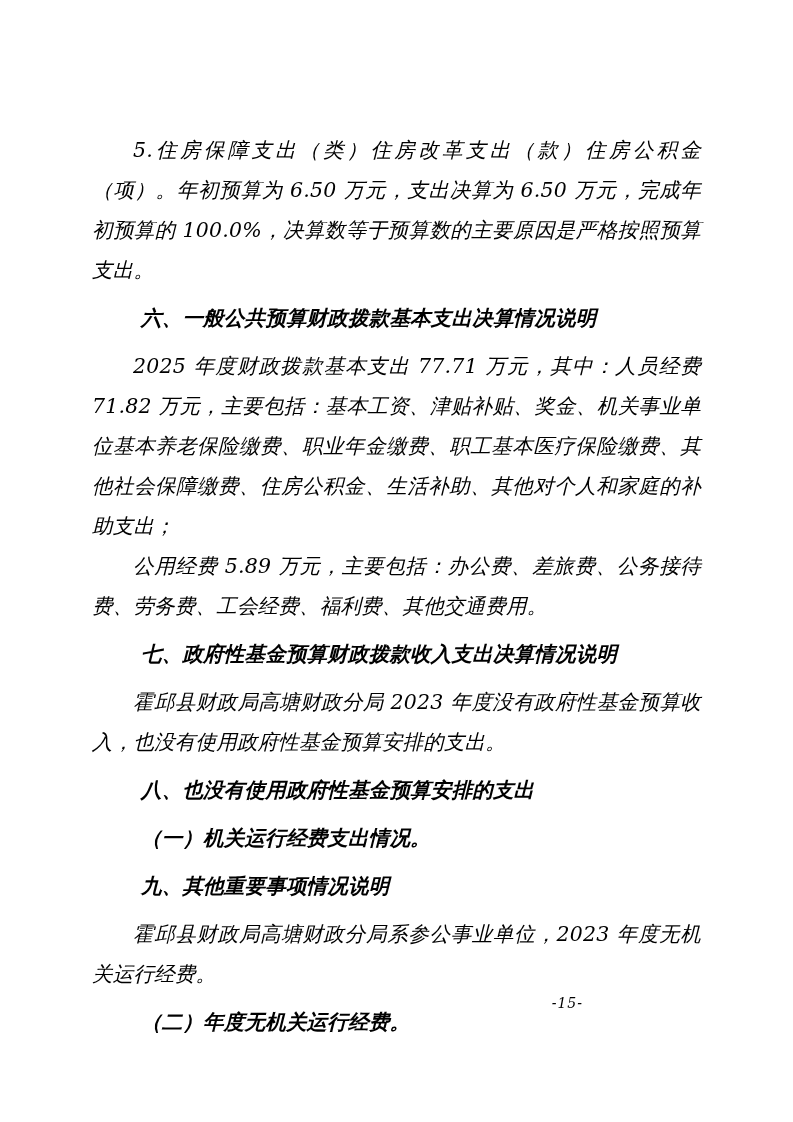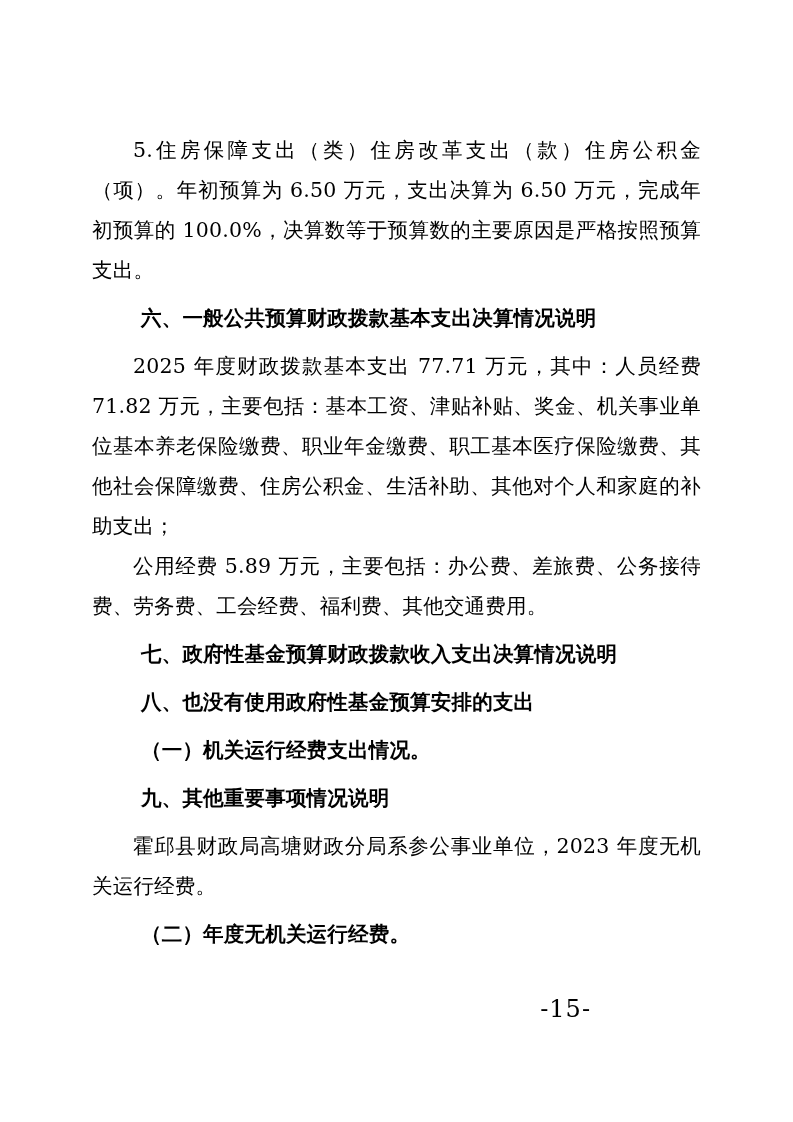--- a/index.html
+++ b/index.html
@@ -16,20 +16,21 @@
     overflow: hidden;
   }
   .page {
     position: absolute;
     left: 0;
     top: 0;
     width: 683px;
     height: 1122px;
     box-sizing: border-box;
     padding: 130px 117px 40px 92px;
+    font-style: italic;
   }
   .doc-body {
     width: 609px;
   }
   p.para {
     margin: 0;
     font-size: 20.5px;
     line-height: 40px;
     text-align: justify;
     text-justify: inter-ideograph;
@@ -42,43 +43,44 @@
     margin: 8px;
     font-size: 20.5px;
     line-height: 40px;
     text-indent: 2em;
     font-family: "DejaVu Sans", "Liberation Sans", sans-serif;
     font-weight: bold;
     letter-spacing: 0.2px;
   }
   .page-number {
     position: absolute;
-    right: 92px;
+    right: 100px;
     top: 995px;
-    font-size: 24px;
+    font-size: 14px;
     font-family: "DejaVu Serif", "Liberation Serif", serif;
     letter-spacing: 1px;
   }
 </style>
 </head>
 <body>
 
 <div class="page">
   <div class="doc-body">
 
     <p class="para indent">5.住房保障支出（类）住房改革支出（款）住房公积金（项）。年初预算为 6.50 万元，支出决算为 6.50 万元，完成年初预算的 100.0%，决算数等于预算数的主要原因是严格按照预算支出。</p>
 
     <p class="heading">六、一般公共预算财政拨款基本支出决算情况说明</p>
 
     <p class="para indent">2025 年度财政拨款基本支出 77.71 万元，其中：人员经费 71.82 万元，主要包括：基本工资、津贴补贴、奖金、机关事业单位基本养老保险缴费、职业年金缴费、职工基本医疗保险缴费、其他社会保障缴费、住房公积金、生活补助、其他对个人和家庭的补助支出；</p>
 
     <p class="para indent">公用经费 5.89 万元，主要包括：办公费、差旅费、公务接待费、劳务费、工会经费、福利费、其他交通费用。</p>
 
     <p class="heading">七、政府性基金预算财政拨款收入支出决算情况说明</p>
 
+    <p class="para indent">霍邱县财政局高塘财政分局 2023 年度没有政府性基金预算收入，也没有使用政府性基金预算安排的支出。</p>
 
     <p class="heading">八、也没有使用政府性基金预算安排的支出</p>
 
 
     <p class="heading">（一）机关运行经费支出情况。</p>
 
     <p class="heading">九、其他重要事项情况说明</p>
 
     <p class="para indent">霍邱县财政局高塘财政分局系参公事业单位，2023 年度无机关运行经费。</p>
 

